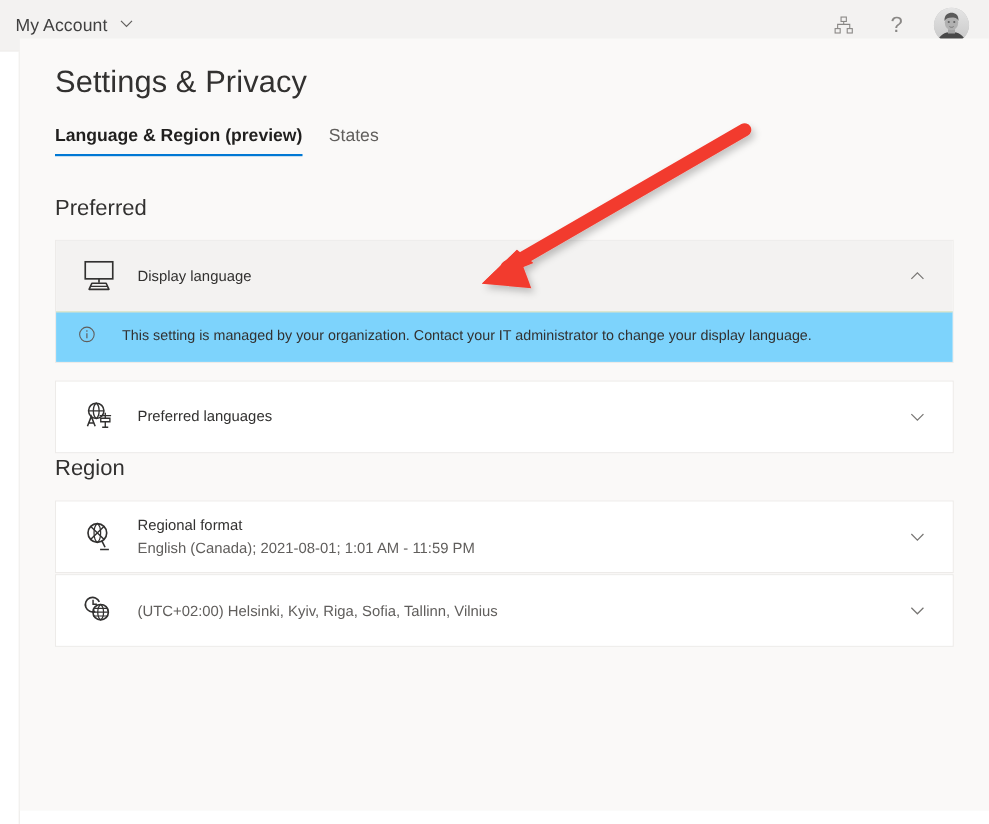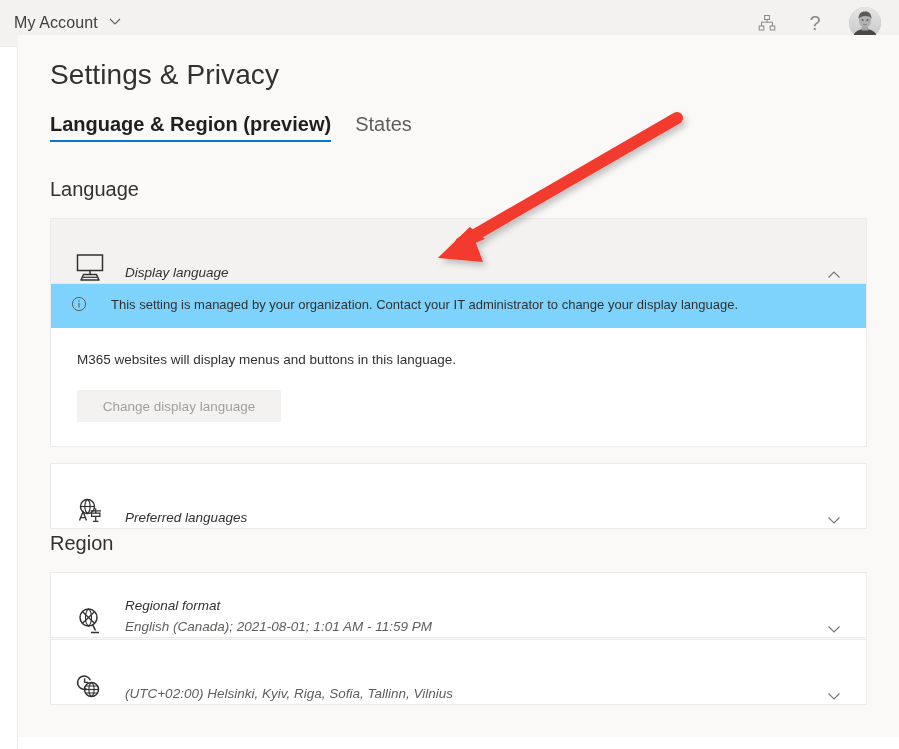--- a/index.html
+++ b/index.html
@@ -59,21 +59,21 @@
   .content { padding: 22px 32px 0 32px; }
 
   h1.page-title {
     font-size: 28px; font-weight: 400; color: #323130;
     letter-spacing: .1px; margin-bottom: 22px; line-height: 36px;
   }
 
   
   .tabs { display: flex; gap: 24px; margin-bottom: 34px; }
   .tab {
-    font-size: 20px; color: #605e5c; padding: 0 0 9px 0;
+    font-size: 16px; color: #605e5c; padding: 0 0 9px 0;
     cursor: pointer; position: relative; line-height: 18px;
   }
   .tab.selected { color: #201f1e; font-weight: bold; }
   .tab.selected::after {
     content: ""; position: absolute; left: 0; right: 0; bottom: 0;
     height: 2px; background: #0078d4;
   }
 
   h2.section-title {
     font-size: 20px; font-weight: 400; color: #323130;
@@ -81,23 +81,23 @@
   }
 
   
   .card {
     border: 1px solid #edebe9;
     background: #ffffff;
     margin-bottom: 1px;
   }
   .card.expanded { margin-bottom: 16px; }
   .card-header {
-    display: flex; align-items: flex-end;
+    display: flex; align-items: center;
     min-height: 64px; padding: 0 18px 0 22px;
-    cursor: pointer; background: #ffffff; font-style: italic;
+    cursor: pointer; background: #ffffff;
   }
   .card.expanded > .card-header { background: #f3f2f1; }
   .card-icon {
     width: 44px; flex: 0 0 44px; display: flex; align-items: center; justify-content: flex-start;
     color: #323130;
   }
   .card-text { flex: 1 1 auto; padding-left: 8px; }
   .card-label { font-size: 13.5px; color: #323130; line-height: 20px; }
   .card-value { font-size: 13.5px; color: #605e5c; line-height: 20px; margin-top: 1px; }
   .chev { flex: 0 0 28px; display: flex; align-items: center; justify-content: center; color: #797775; }
@@ -202,21 +202,21 @@
 
       <div class="tabs">
         <div class="tab selected">
           <span>Language &amp; Region (preview)</span>
         </div>
         <div class="tab">
           <span>States</span>
         </div>
       </div>
 
-      <h2 class="section-title">Language</h2>
+      <h2 class="section-title">Preferred</h2>
 
       <div class="card expanded">
         <div class="card-header">
           <div class="card-icon">
             <svg width="34" height="30" viewBox="0 0 34 30" fill="none">
               <rect x="4.5" y="2" width="25" height="15.5" stroke="#323130" stroke-width="1.5" fill="none"></rect>
               <path d="M17 17.5 V21" stroke="#323130" stroke-width="1.5"></path>
               <path d="M8 27 L10.5 21.5 H23.5 L26 27 Z" stroke="#323130" stroke-width="1.5" fill="none" stroke-linejoin="round"></path>
               <path d="M9.6 24.3 H24.4" stroke="#323130" stroke-width="1.2"></path>
             </svg>
@@ -235,26 +235,20 @@
           <div class="info-icon">
             <svg width="16" height="16" viewBox="0 0 16 16" fill="none">
               <circle cx="8" cy="8" r="6.6" stroke="#605e5c" stroke-width="1" fill="none"></circle>
               <circle cx="8" cy="4.9" r=".75" fill="#605e5c"></circle>
               <path d="M8 7 V11.6" stroke="#605e5c" stroke-width="1.1"></path>
             </svg>
           </div>
           <div class="msgbar-text">This setting is managed by your organization. Contact your IT administrator to change your display language.</div>
         </div>
 
-        <div class="card-body">
-          <div class="body-text">M365 websites will display menus and buttons in this language.</div>
-          <button class="btn-disabled" disabled="">
-            <span>Change display language</span>
-          </button>
-        </div>
       </div>
 
       <div class="card">
         <div class="card-header">
           <div class="card-icon">
             <svg width="34" height="32" viewBox="0 0 34 32" fill="none">
               <circle cx="14.5" cy="10.5" r="7" stroke="#323130" stroke-width="1.4" fill="none"></circle>
               <path d="M7.5 10.5 H21.5" stroke="#323130" stroke-width="1.2"></path>
               <path d="M14.5 3.5 C11 6 11 15 14.5 17.5 C18 15 18 6 14.5 3.5 Z" stroke="#323130" stroke-width="1.2" fill="none"></path>
               <path d="M6.5 24.5 L10 15.6 L13.5 24.5 M7.9 21.6 H12.1" stroke="#323130" stroke-width="1.4" fill="none"></path>

